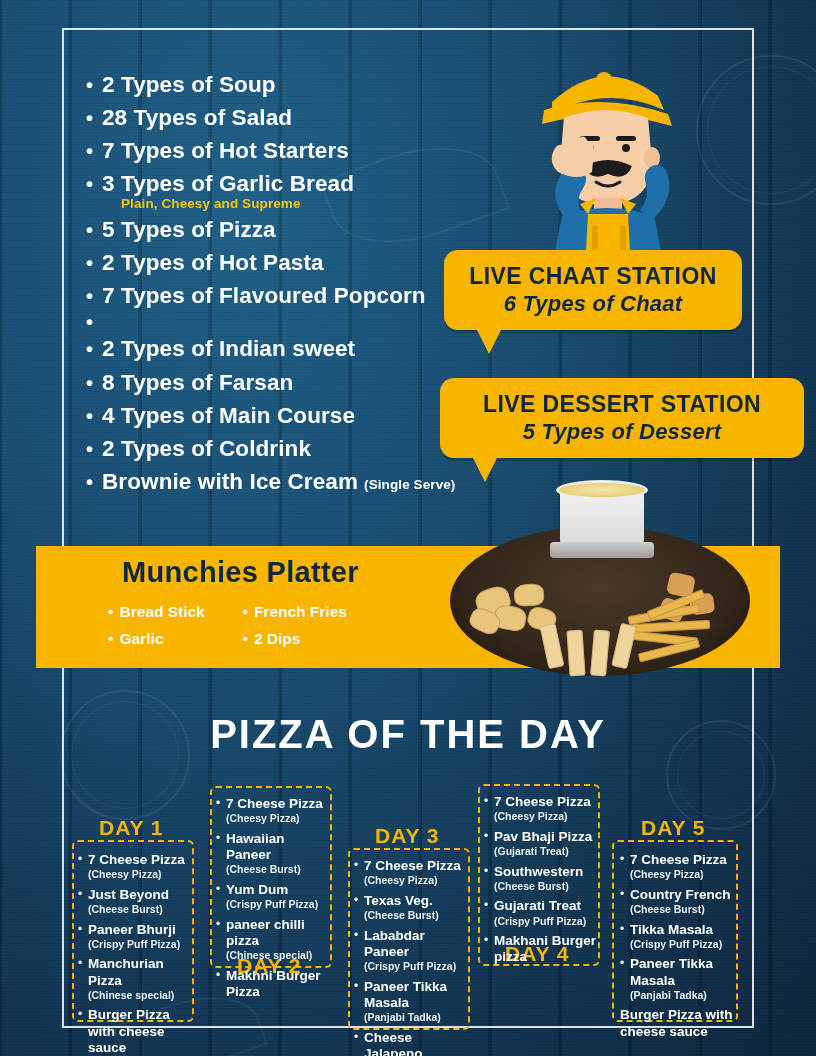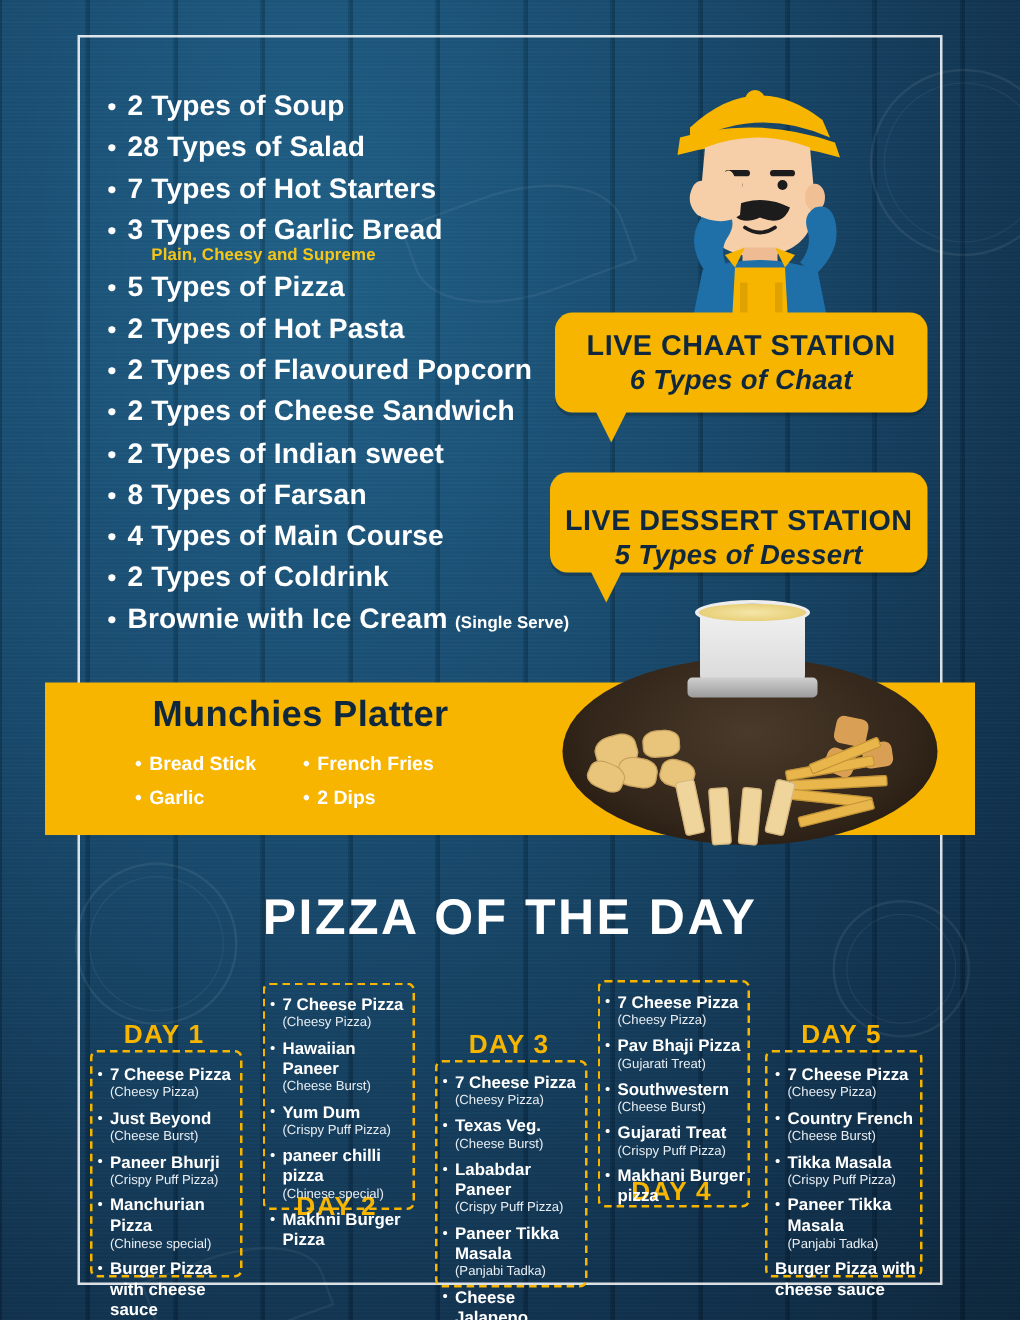--- a/index.html
+++ b/index.html
@@ -79,21 +79,21 @@
   }
   .callout .c-title {
     color: #10283d; font-size: 23px; font-weight: bold; letter-spacing: .4px;
     font-family: "Liberation Sans", sans-serif;
   }
   .callout .c-sub {
     color: #10283d; font-size: 22px; font-weight: bold; font-style: italic;
     letter-spacing: .2px; margin-top: 1px;
   }
   #callout-chaat { left: 444px; top: 250px; width: 298px; height: 80px; padding-top: 13px; }
-  #callout-dessert { left: 440px; top: 378px; width: 302px; height: 80px; padding-top: 25px; }
+  #callout-dessert { left: 440px; top: 378px; width: 364px; height: 80px; padding-top: 13px; }
   .tail {
     position: absolute; width: 0; height: 0;
     border-left: 13px solid transparent; border-right: 13px solid transparent;
     border-top: 26px solid #f7b500;
   }
   #tail-chaat { left: 476px; top: 328px; }
   #tail-dessert { left: 472px; top: 456px; }
 
   
   .band {
@@ -162,21 +162,21 @@
   }
   .day-label::before {
     content:""; position:absolute; left:0; right:0; top:50%; height: 16px;
     transform: translateY(-50%);
     background:
       radial-gradient(ellipse at 30% 20%, #1d5e86 0%, #14476b 40%, #0d2f4c 75%, #082338 100%);
     z-index:-1;
   }
   .pitem { color: #ffffff; font-size: 13.5px; font-weight: bold; line-height: 1.2; }
   .pitem .nm { display: block; }
-  .pitem .ds { display: block; font-size: 10.5px; font-weight: normal; color: #e8eef3; }
+  .pitem .ds { display: block; font-size: 10.5px; font-weight: bold; color: #e8eef3; }
   .plist { padding: 0; }
   .plist .row { display: flex; align-items: flex-start; margin-bottom: 6px; }
   .plist .row .dot { color: #ffffff; font-size: 12px; width: 10px; line-height: 1.3; flex: 0 0 10px; }
 </style>
 </head>
 <body>
 
 <div class="poster">
   <div class="grain"></div>
   <div class="ghost-pizza gp1"></div>
@@ -215,26 +215,25 @@
         <span>5 Types of Pizza</span>
       </div>
 
     <div class="li">
         <span class="bullet">•</span>
         <span>2 Types of Hot Pasta</span>
       </div>
 
     <div class="li">
         <span class="bullet">•</span>
-        <span>2 Types of Flavoured Popcorn</span>
-      </div>
-
-    <div class="li">
-        <span class="bullet">•</span>
-        <span>2 Types of Cheese Sandwich</span>
+        <span>7 Types of Flavoured Popcorn</span>
+      </div>
+
+    <div class="li">
+        <span class="bullet">•</span>
       </div>
 
     <div class="li">
         <span class="bullet">•</span>
         <span>2 Types of Indian sweet</span>
       </div>
 
     <div class="li">
         <span class="bullet">•</span>
         <span>8 Types of Farsan</span>

